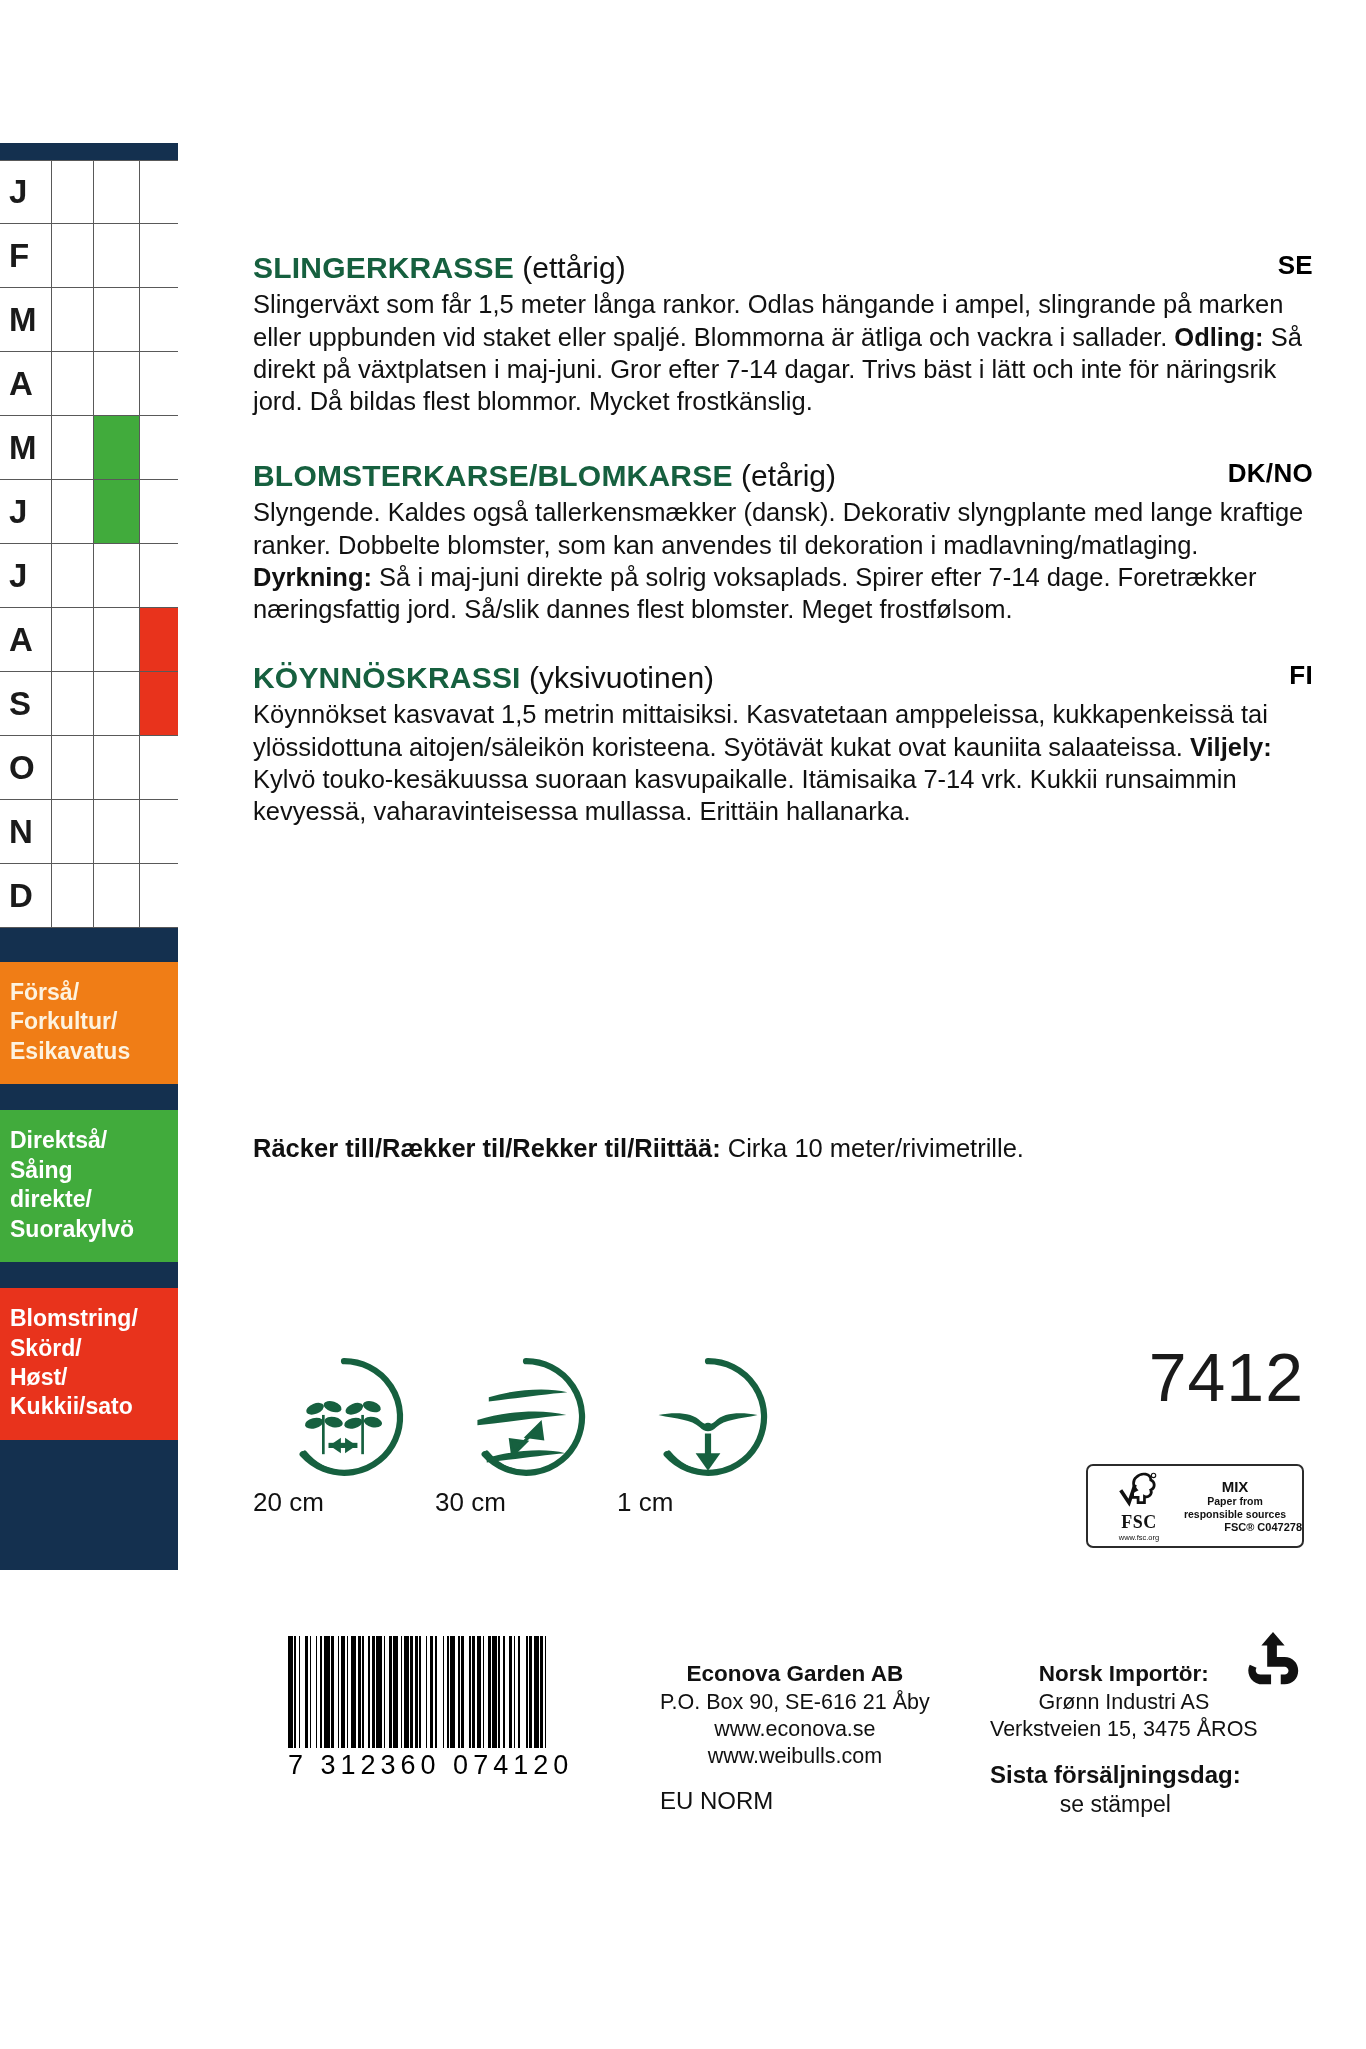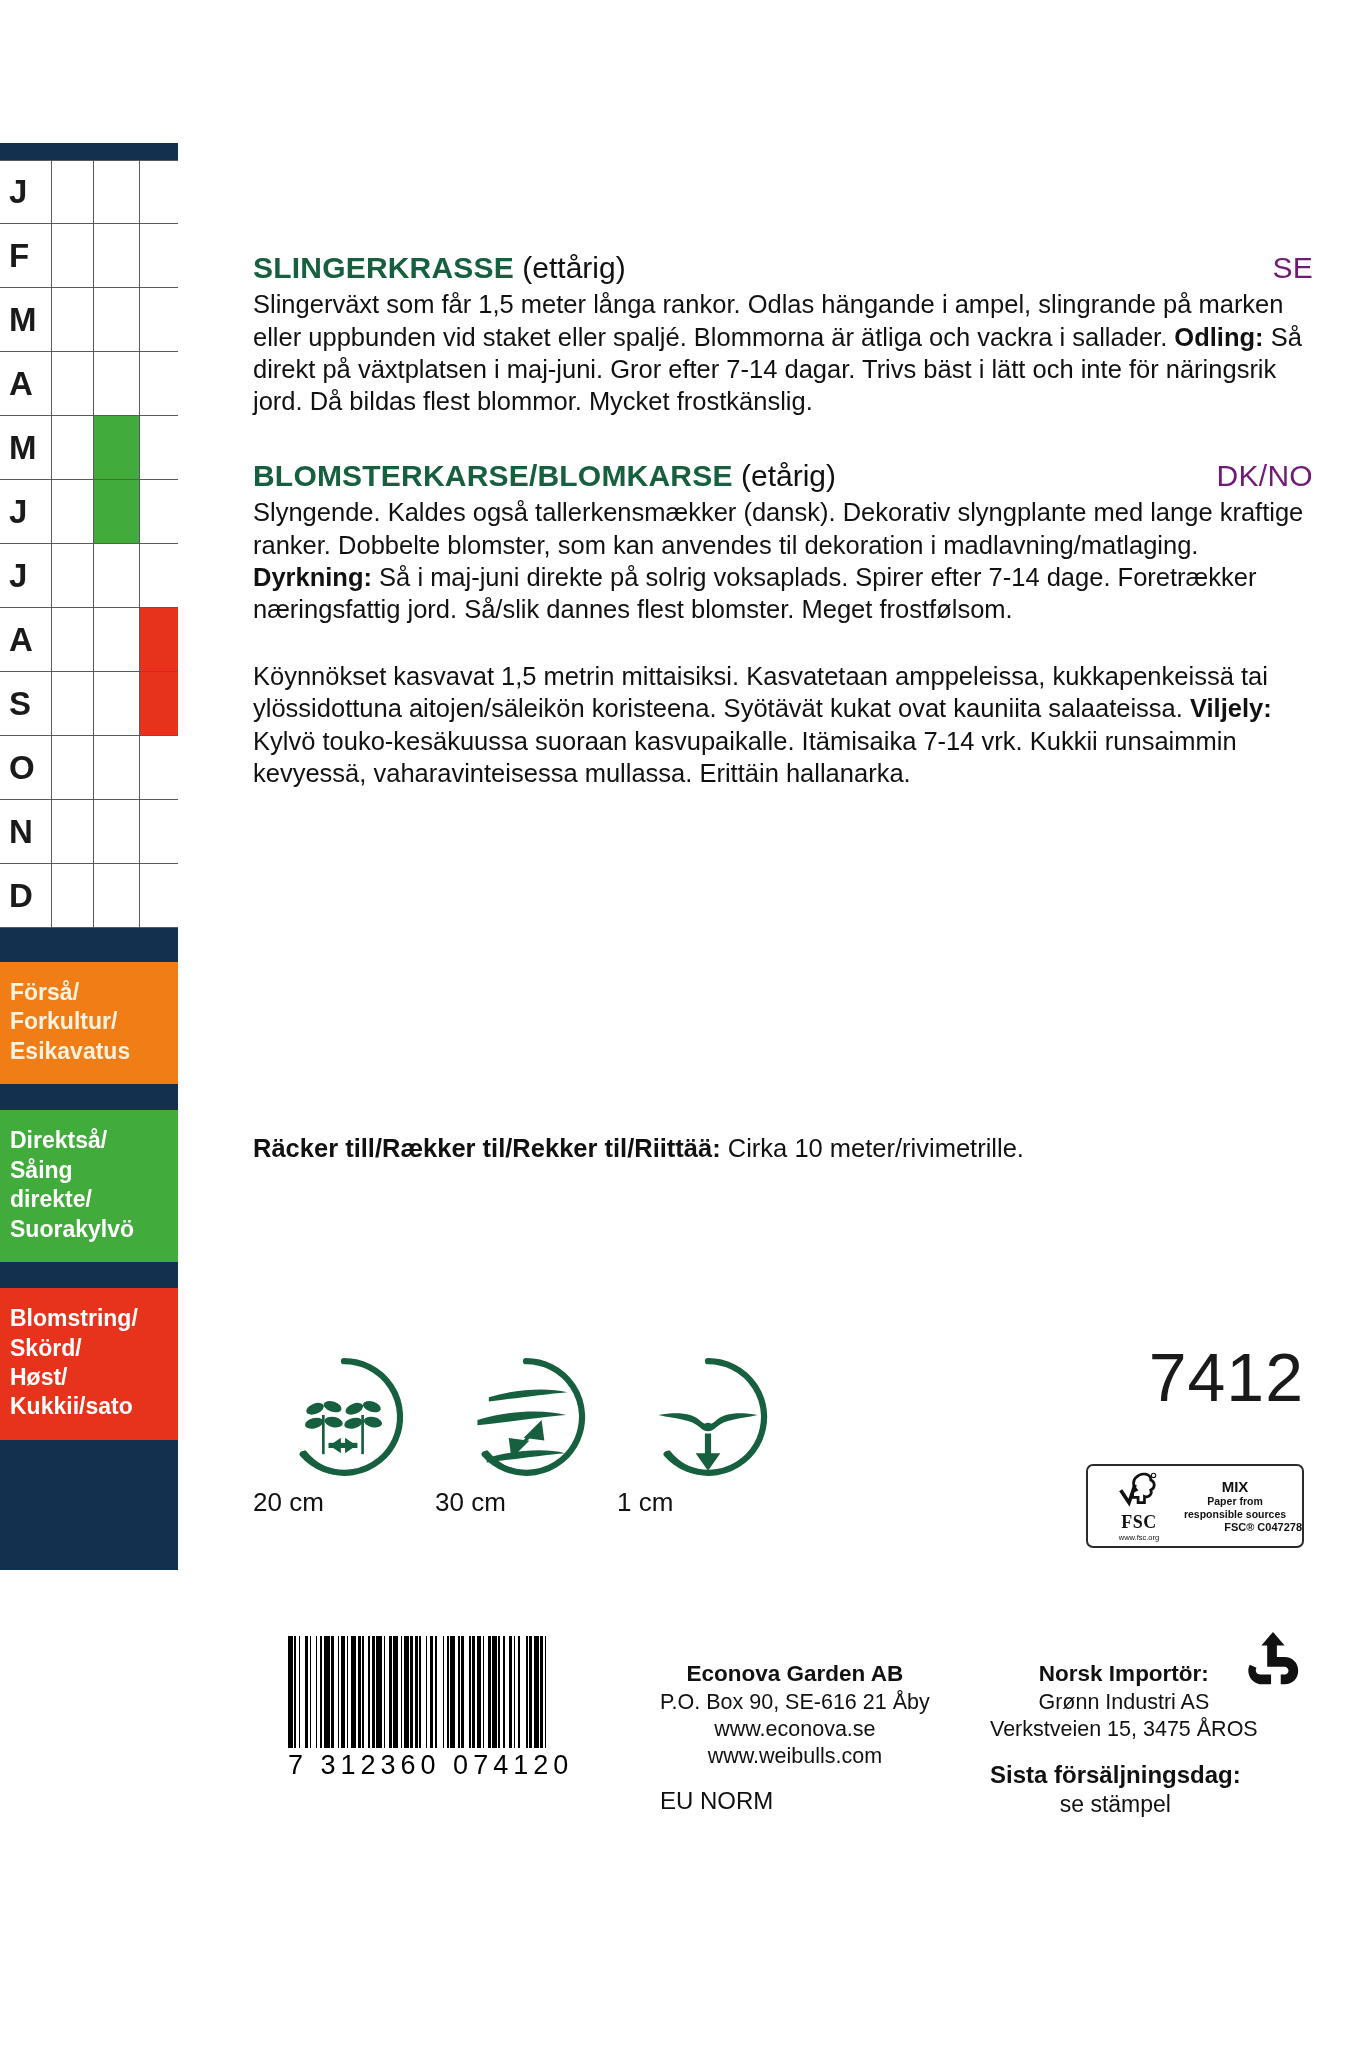--- a/index.html
+++ b/index.html
@@ -98,23 +98,23 @@
     letter-spacing: 0.2px;
   }
   .lang-head .paren {
     font-weight: 400;
     color: #111111;
   }
   .lang-code {
     position: absolute;
     right: 0;
     top: 0;
-    font-size: 30px;
-    font-weight: 400;
-    color: #701a75;
+    font-size: 26px;
+    font-weight: 700;
+    color: #000000;
     letter-spacing: 0.3px;
   }
   .lang-body {
     font-size: 25.5px;
     line-height: 1.265;
     color: #111111;
     text-align: left;
   }
   .lang-body b { font-weight: 700; }
 
@@ -355,20 +355,25 @@
   <div class="lang-block" id="block-dkno" style="top:458px;">
     <div class="lang-head">
       <span class="name">BLOMSTERKARSE/BLOMKARSE</span>
       <span class="paren">(etårig)</span>
       <span class="lang-code">DK/NO</span>
     </div>
     <div class="lang-body">Slyngende. Kaldes også tallerkensmækker (dansk). Dekorativ slyngplante med lange kraftige ranker. Dobbelte blomster, som kan anvendes til dekoration i madlavning/matlaging. <b>Dyrkning:</b> Så i maj-juni direkte på solrig voksaplads. Spirer efter 7-14 dage. Foretrækker næringsfattig jord. Så/slik dannes flest blomster. Meget frostfølsom.</div>
   </div>
 
   <div class="lang-block" id="block-fi" style="top:660px;">
+    <div class="lang-head">
+      <span class="name">KÖYNNÖSKRASSI</span>
+      <span class="paren">(yksivuotinen)</span>
+      <span class="lang-code">FI</span>
+    </div>
     <div class="lang-body">Köynnökset kasvavat 1,5 metrin mittaisiksi. Kasvatetaan amppeleissa, kukkapenkeissä tai ylössidottuna aitojen/säleikön koristeena. Syötävät kukat ovat kauniita salaateissa. <b>Viljely:</b> Kylvö touko-kesäkuussa suoraan kasvupaikalle. Itämisaika 7-14 vrk. Kukkii runsaimmin kevyessä, vaharavinteisessa mullassa. Erittäin hallanarka.</div>
   </div>
 
 </div>
 
 <div id="rackertill">
   <b>Räcker till/Rækker til/Rekker til/Riittää:</b><span> Cirka 10 meter/rivimetrille.</span>
 </div>
 
 <div id="pictos">

